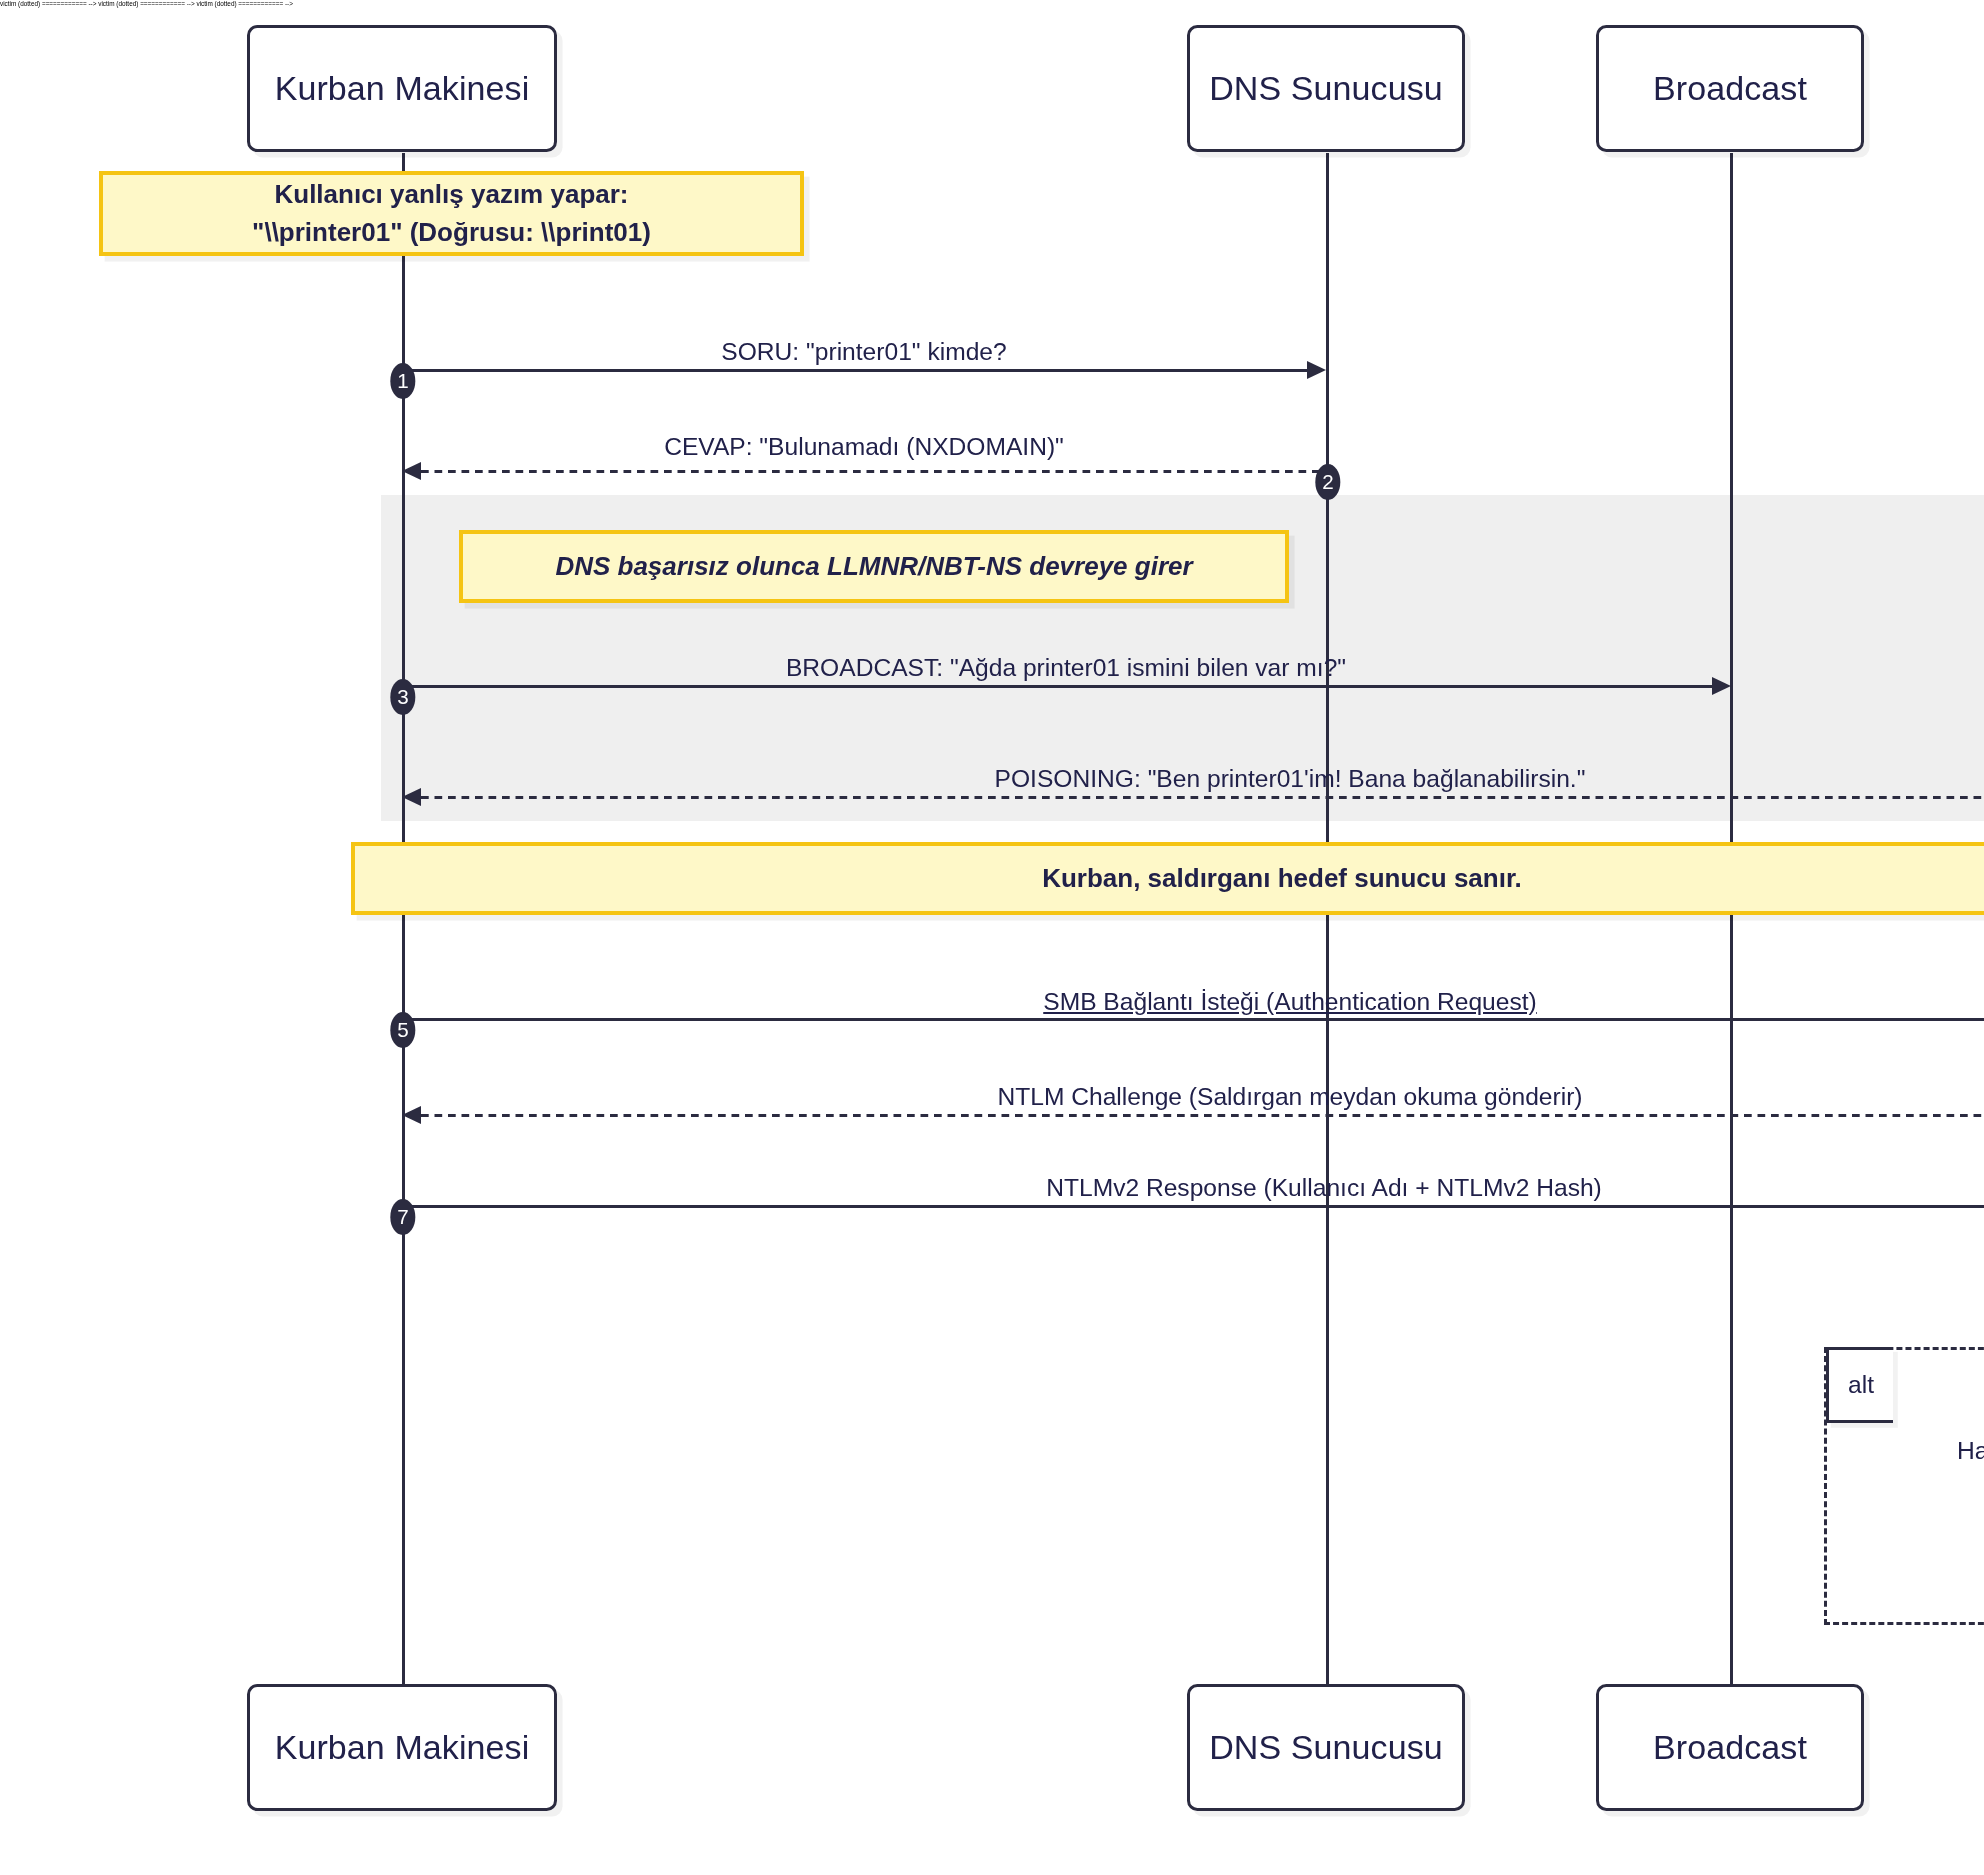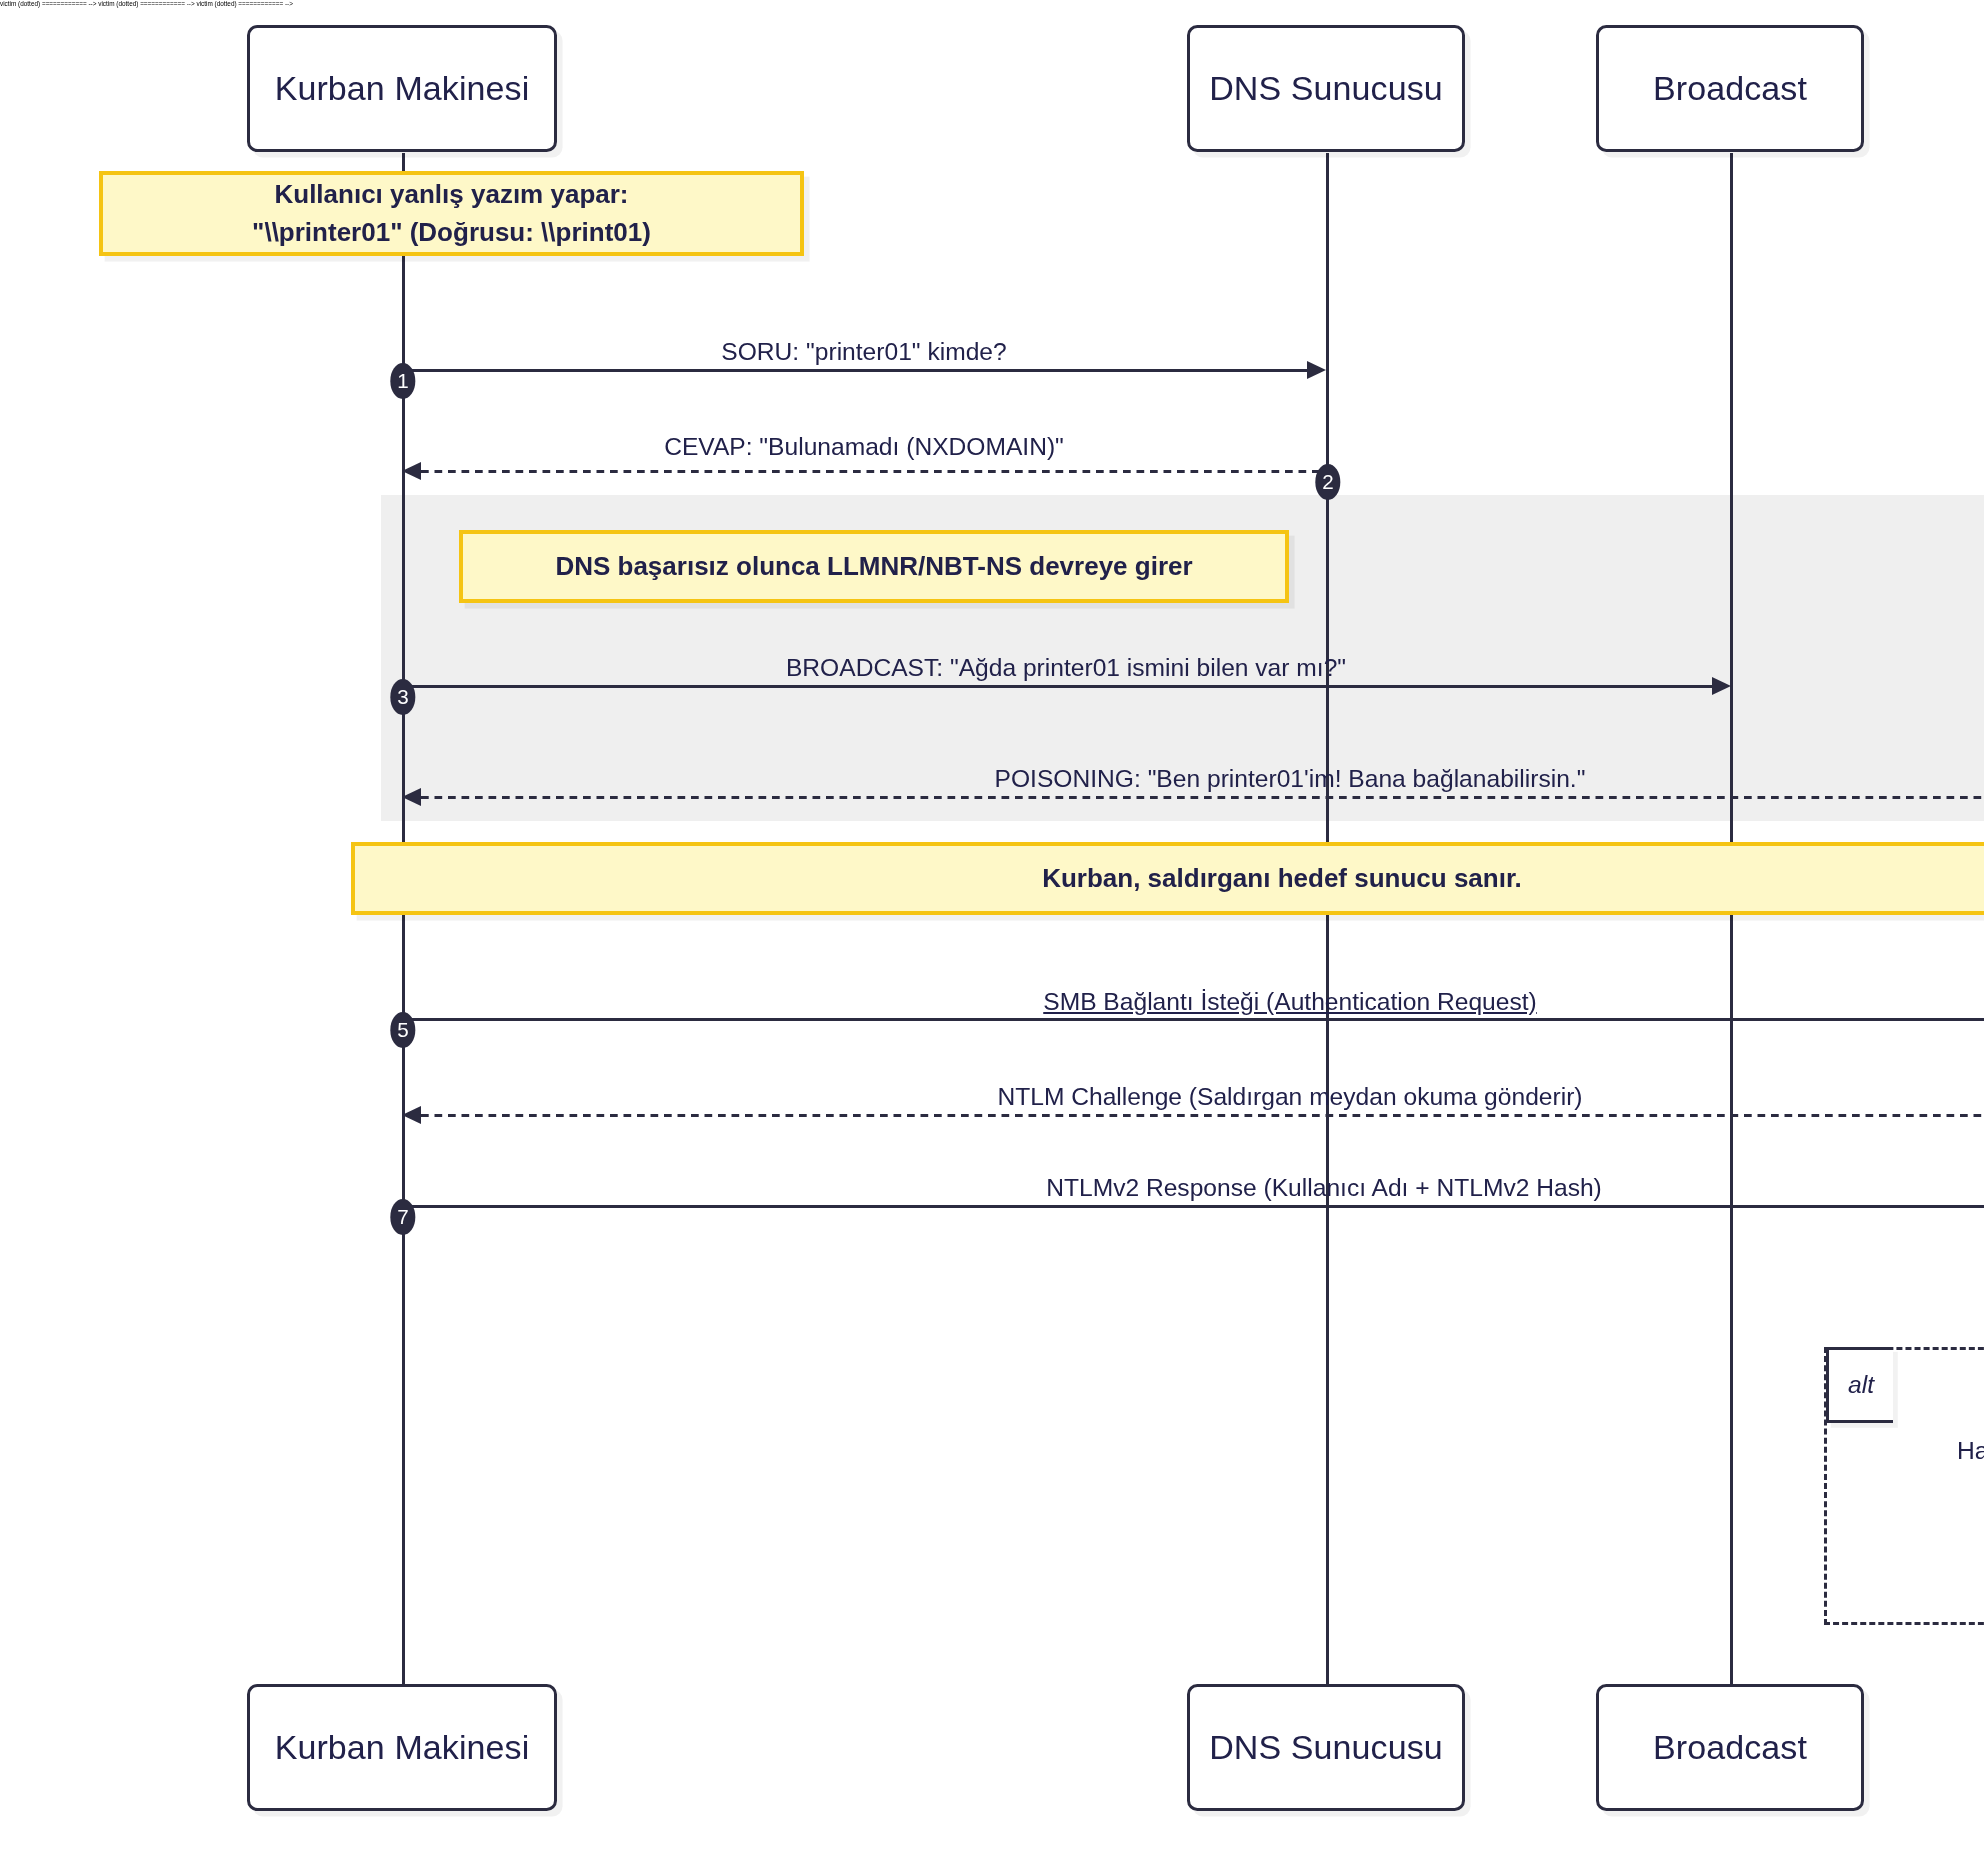--- a/index.html
+++ b/index.html
@@ -47,21 +47,21 @@
           display:flex;align-items:center;justify-content:center;
           transform:translate(-50%,-50%);}
 
   
   .altbox{position:absolute;box-sizing:border-box;
           border:3.2px dashed #2b2b40;background:transparent;}
   .altlabel{position:absolute;box-sizing:border-box;background:#ffffff;
             border:3.2px solid #2b2b40;border-right:none;
             display:flex;align-items:center;justify-content:center;
             box-shadow:4.8px 4.8px 0 0 rgba(0,0,0,0.05);}
-  .altlabel span{font-size:24.6px;color:#21214a;font-style:italic;}
+  .altlabel span{font-size:24.6px;color:#21214a;}
   .altlabel:after{content:"";position:absolute;right:-20.6px;top:0;
             width:0;height:0;border-top:0 solid transparent;}
 </style>
 </head>
 <body>
 
 <div id="stage">
 
   
   <div class="bgrect" style="left:381px;top:495px;width:1810px;height:326px;"></div>
@@ -108,21 +108,21 @@
   <div class="arrowhead right" style="left:1307px;top:361px;"></div>
   <div class="seqnum" style="left:403px;top:381px;">1</div>
 
    victim (dotted) ============ --&gt;
   <div class="msglabel" style="left:864px;top:433px;">CEVAP: "Bulunamadı (NXDOMAIN)"</div>
   <div class="msgline dotted" style="left:421px;top:470px;width:905px;"></div>
   <div class="arrowhead left" style="left:402px;top:462px;"></div>
   <div class="seqnum" style="left:1328px;top:482px;">2</div>
 
   
-  <div class="note" style="left:459px;top:530px;width:830px;height:73px;">
+  <div class="note" style="left:459px;top:530px;width:830px;height:73px;font-style:italic;">
     <span>DNS başarısız olunca LLMNR/NBT-NS devreye girer</span>
   </div>
 
   
   <div class="msglabel" style="left:1066px;top:654px;">BROADCAST: "Ağda printer01 ismini bilen var mı?"</div>
   <div class="msgline" style="left:402px;top:685px;width:1310px;"></div>
   <div class="arrowhead right" style="left:1712px;top:677px;"></div>
   <div class="seqnum" style="left:403px;top:697px;">3</div>
 
    victim (dotted) ============ --&gt;

